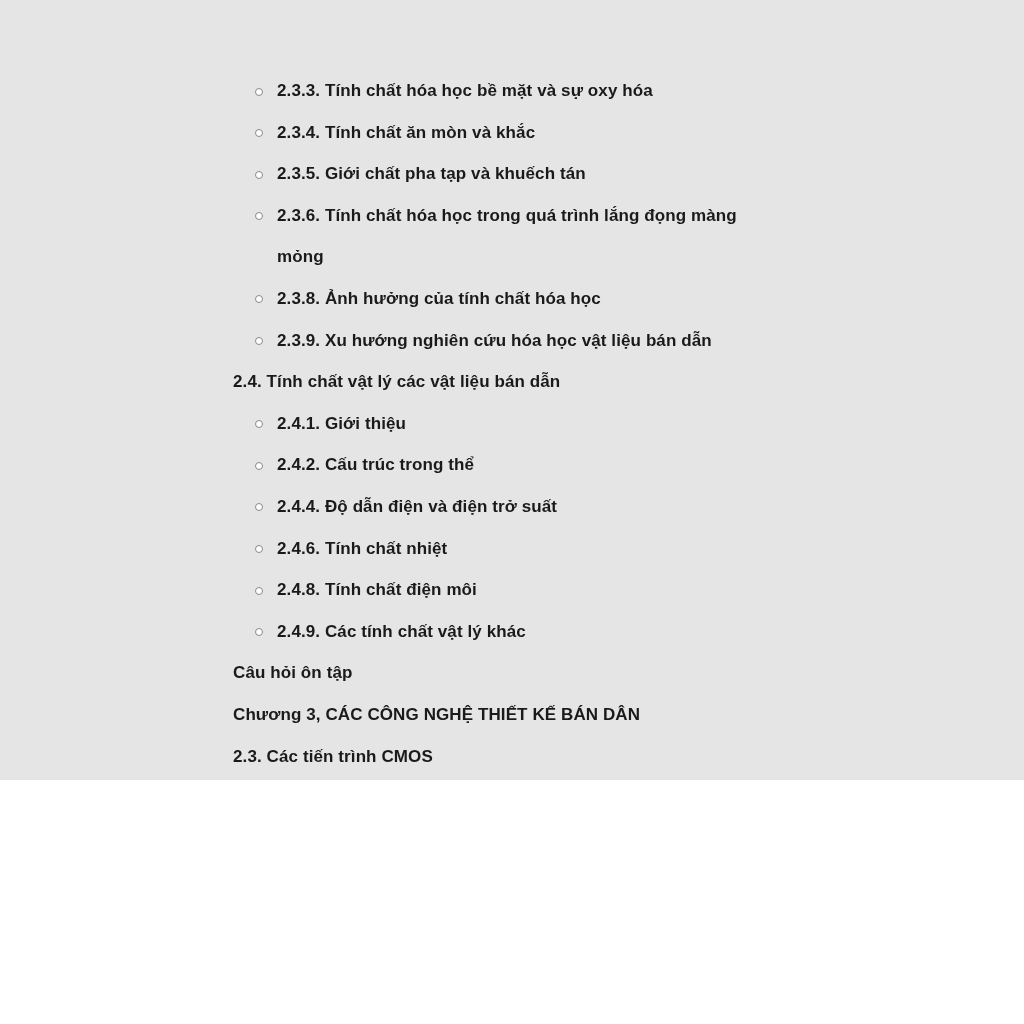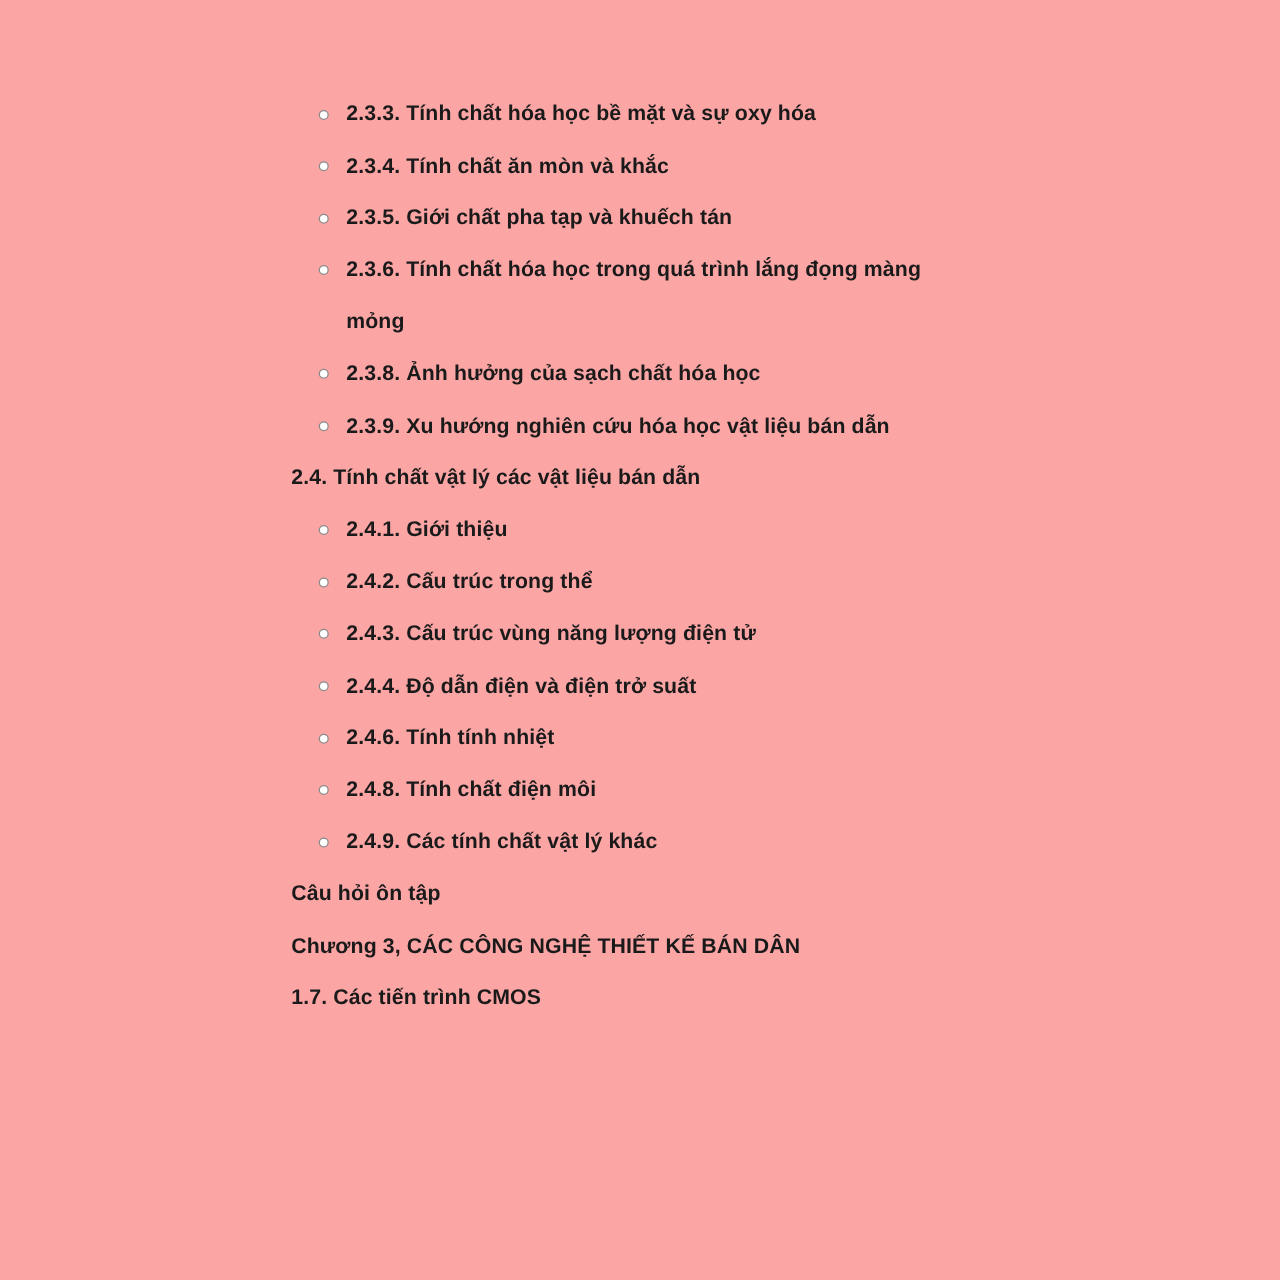--- a/index.html
+++ b/index.html
@@ -9,22 +9,22 @@
   body {
     width: 1024px;
     height: 1024px;
     background: #ffffff;
     font-family: "Liberation Sans", sans-serif;
     overflow: hidden;
   }
   .page {
     position: relative;
     width: 1024px;
-    height: 1024px;
-    background: #fca5a5;
+    height: 780px;
+    background: #e5e5e5;
   }
   .toc {
     position: absolute;
     left: 233px;
     top: 70px;
     width: 700px;
     font-weight: 700;
     font-size: 17px;
     color: #1a1a1a;
   }
@@ -52,27 +52,26 @@
 </head>
 <body>
 
 <div class="page">
   <div class="toc" style="color: rgb(26, 26, 26);">
       <div class="row level1"><span class="bullet" style="border-color: rgb(137, 137, 137);"></span><span>2.3.3. Tính chất hóa học bề mặt và sự oxy hóa</span></div>
       <div class="row level1"><span class="bullet" style="border-color: rgb(137, 137, 137);"></span><span>2.3.4. Tính chất ăn mòn và khắc</span></div>
       <div class="row level1"><span class="bullet" style="border-color: rgb(137, 137, 137);"></span><span>2.3.5. Giới chất pha tạp và khuếch tán</span></div>
       <div class="row level1"><span class="bullet" style="border-color: rgb(137, 137, 137);"></span><span>2.3.6. Tính chất hóa học trong quá trình lắng đọng màng
 mỏng</span></div>
-      <div class="row level1"><span class="bullet" style="border-color: rgb(137, 137, 137);"></span><span>2.3.8. Ảnh hưởng của sạch chất hóa học</span></div>
+      <div class="row level1"><span class="bullet" style="border-color: rgb(137, 137, 137);"></span><span>2.3.8. Ảnh hưởng của tính chất hóa học</span></div>
       <div class="row level1"><span class="bullet" style="border-color: rgb(137, 137, 137);"></span><span>2.3.9. Xu hướng nghiên cứu hóa học vật liệu bán dẫn</span></div>
       <div class="row level0"><span>2.4. Tính chất vật lý các vật liệu bán dẫn</span></div>
       <div class="row level1"><span class="bullet" style="border-color: rgb(137, 137, 137);"></span><span>2.4.1. Giới thiệu</span></div>
       <div class="row level1"><span class="bullet" style="border-color: rgb(137, 137, 137);"></span><span>2.4.2. Cấu trúc trong thể</span></div>
-      <div class="row level1"><span class="bullet" style="border-color: rgb(137, 137, 137);"></span><span>2.4.3. Cấu trúc vùng năng lượng điện tử</span></div>
       <div class="row level1"><span class="bullet" style="border-color: rgb(137, 137, 137);"></span><span>2.4.4. Độ dẫn điện và điện trở suất</span></div>
-      <div class="row level1"><span class="bullet" style="border-color: rgb(137, 137, 137);"></span><span>2.4.6. Tính tính nhiệt</span></div>
+      <div class="row level1"><span class="bullet" style="border-color: rgb(137, 137, 137);"></span><span>2.4.6. Tính chất nhiệt</span></div>
       <div class="row level1"><span class="bullet" style="border-color: rgb(137, 137, 137);"></span><span>2.4.8. Tính chất điện môi</span></div>
       <div class="row level1"><span class="bullet" style="border-color: rgb(137, 137, 137);"></span><span>2.4.9. Các tính chất vật lý khác</span></div>
       <div class="row level0"><span>Câu hỏi ôn tập</span></div>
       <div class="row level0"><span>Chương 3, CÁC CÔNG NGHỆ THIẾT KẾ BÁN DÂN</span></div>
-      <div class="row level0"><span>1.7. Các tiến trình CMOS</span></div>
+      <div class="row level0"><span>2.3. Các tiến trình CMOS</span></div>
     </div>
 </div>
 
 </body></html>

